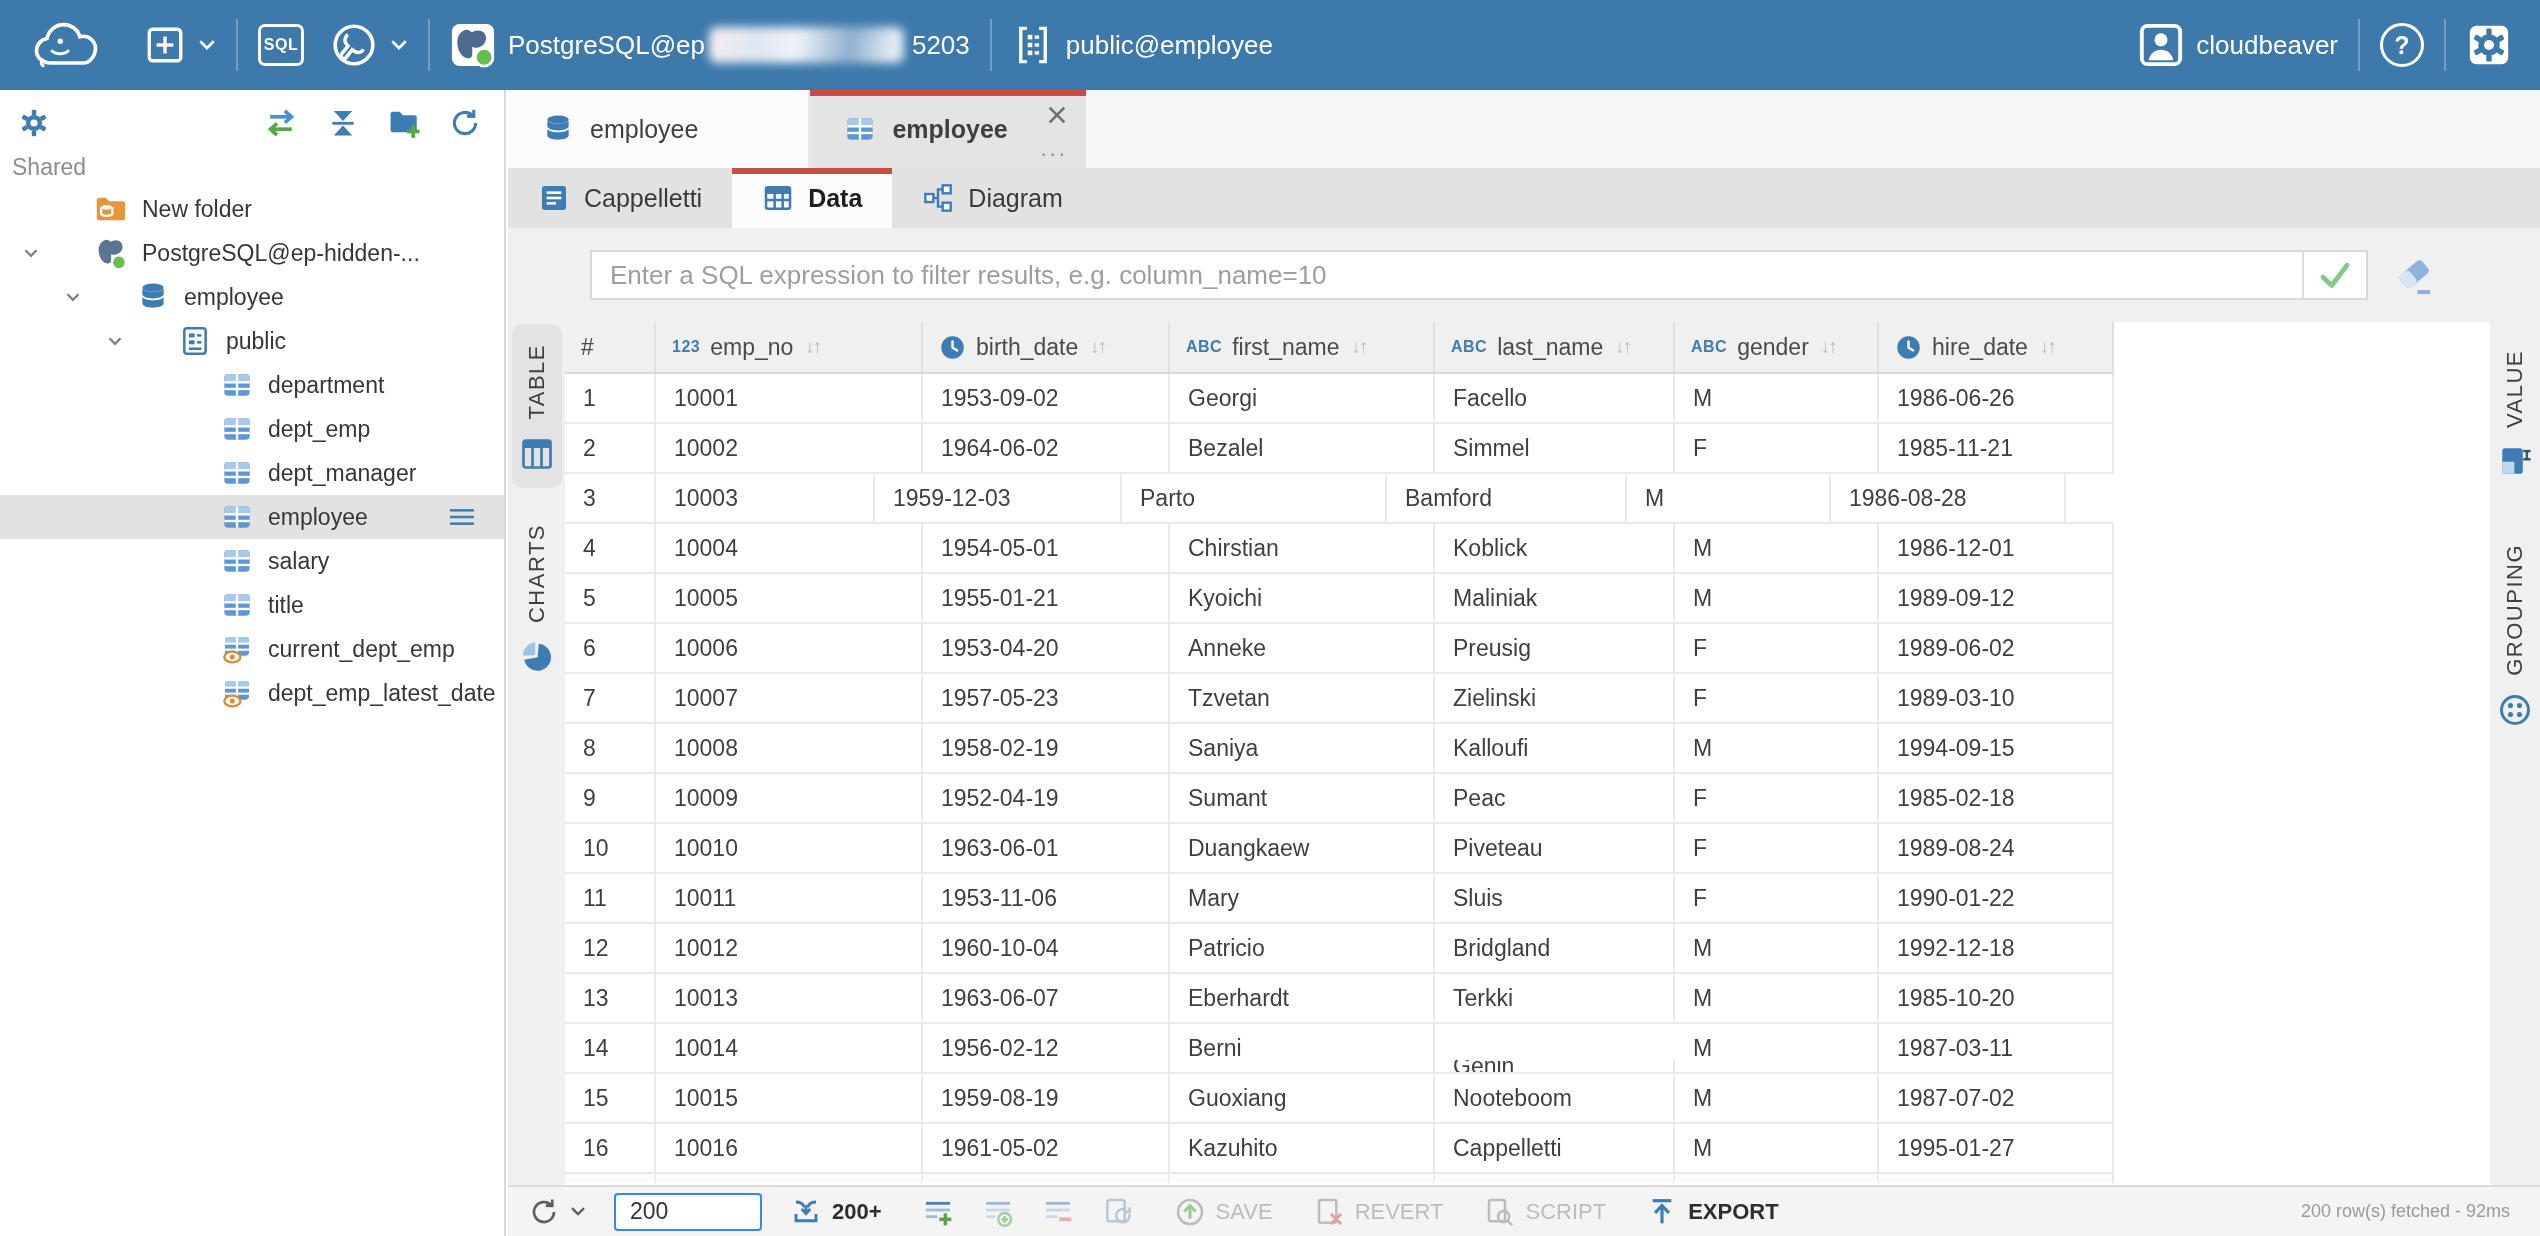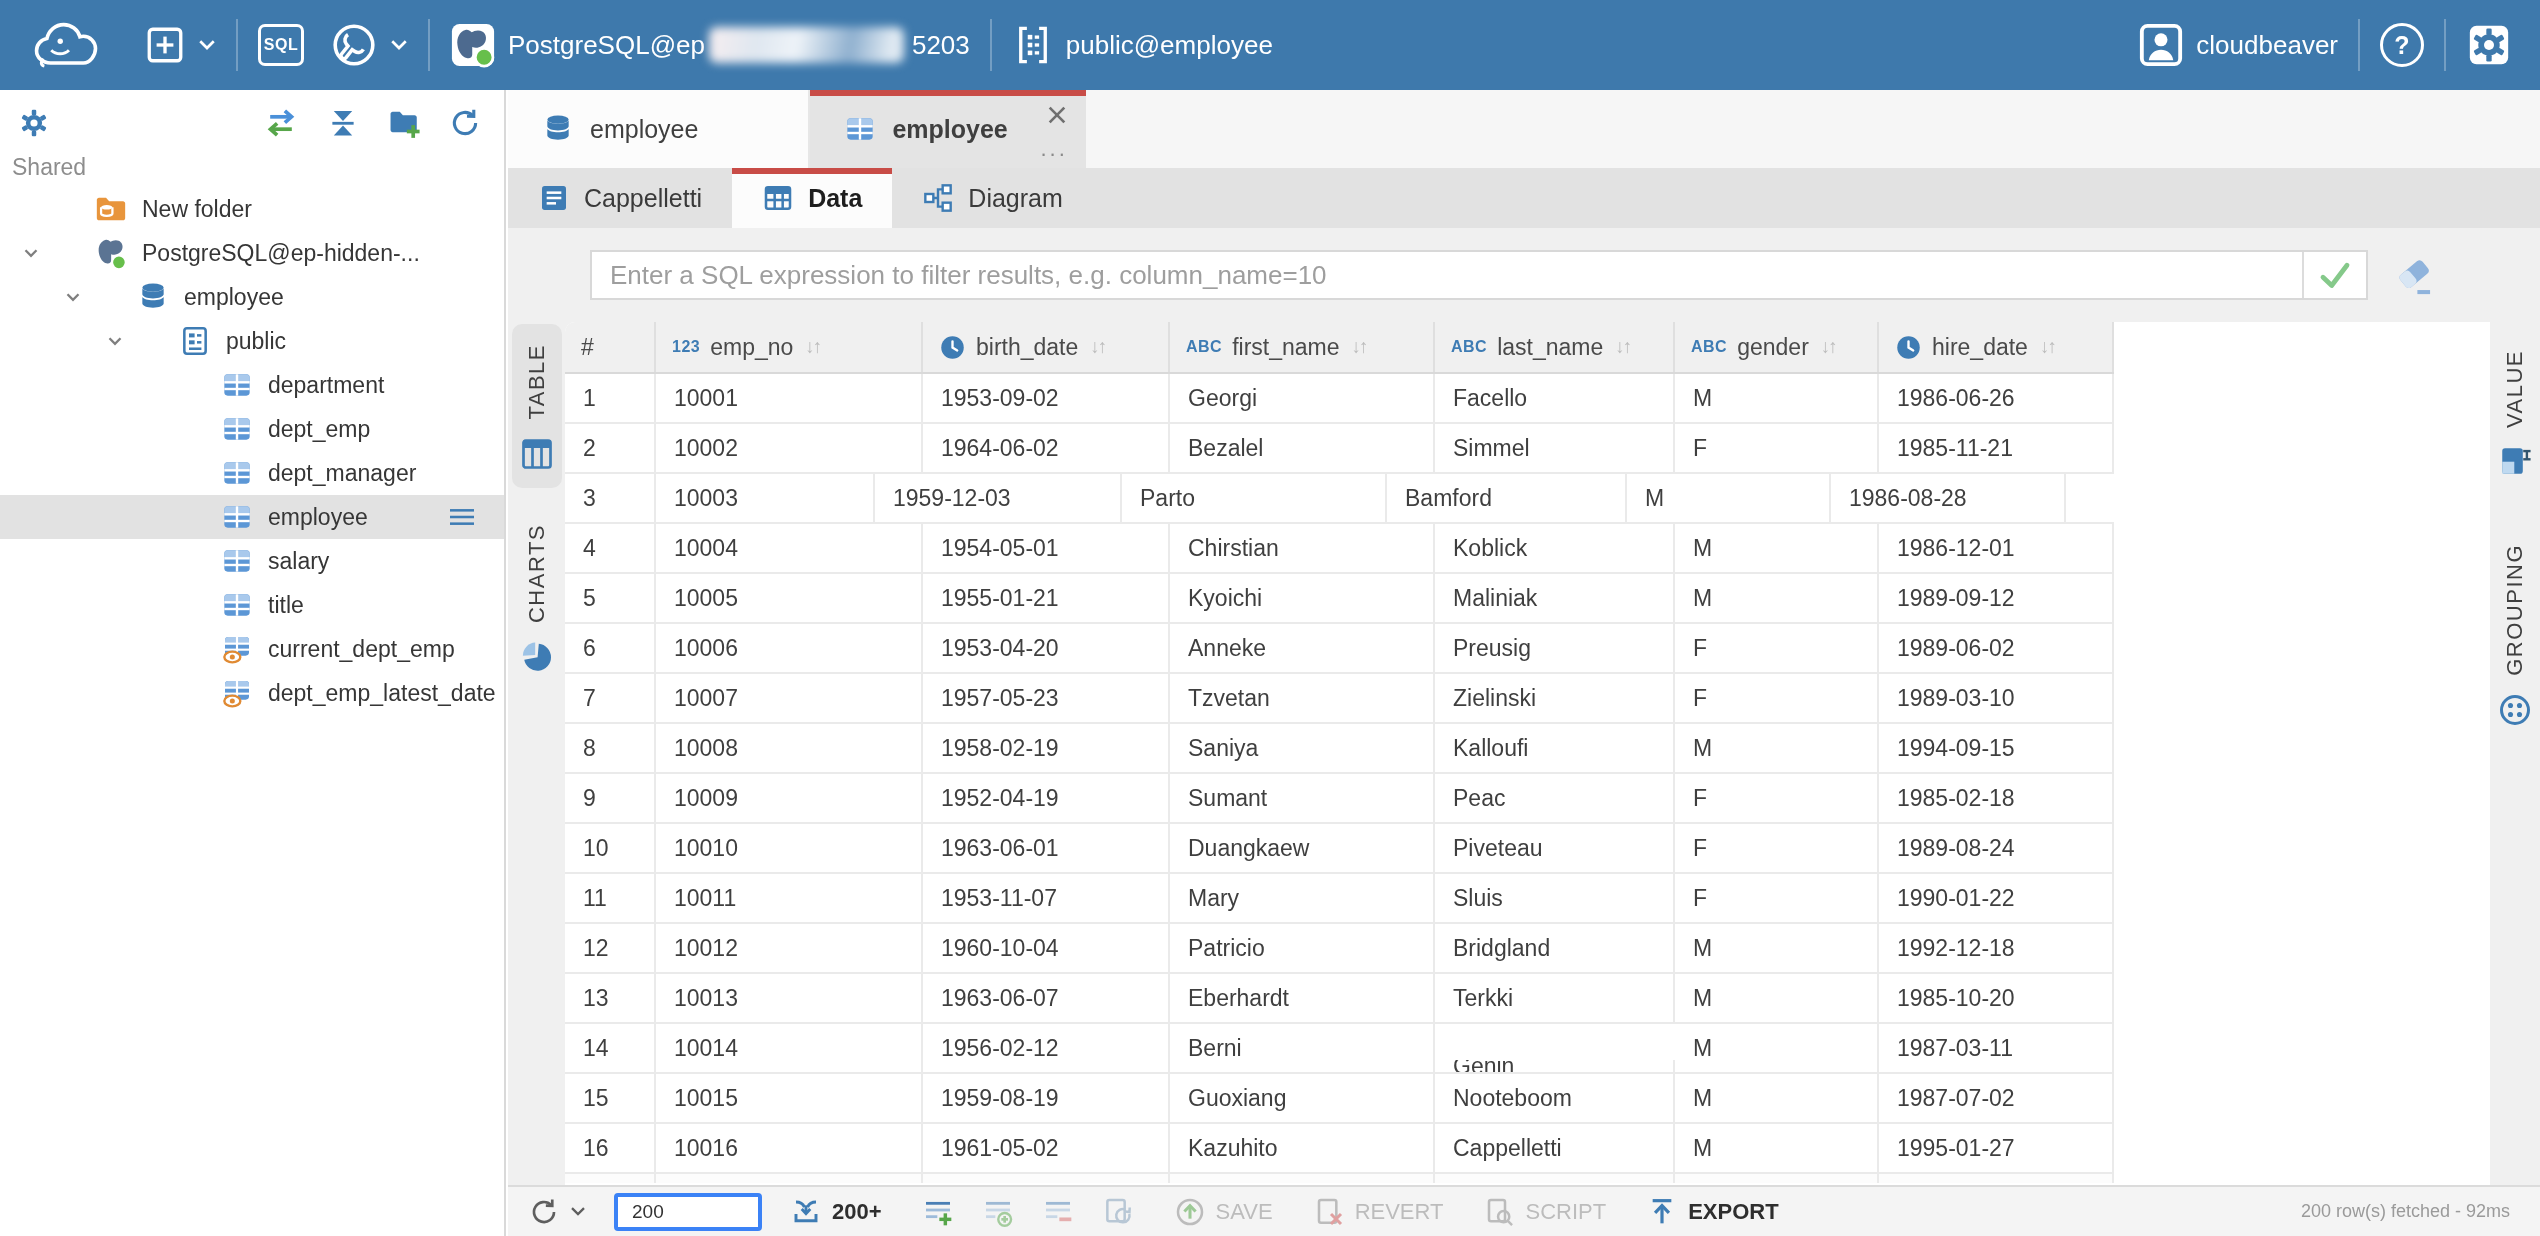--- a/index.html
+++ b/index.html
@@ -93,22 +93,22 @@
 
   
   .footer { position:absolute; left:508px; right:0; bottom:0; height:51px; background:#F4F4F4;
             border-top:2px solid #DBDBDB; display:flex; align-items:center; padding:0 30px 0 20px; }
   .fgap { width:28px; flex:none; }
   .fgap-s { width:12px; flex:none; }
   .tbtn { display:flex; align-items:center; gap:10px; font-size:22px; color:#2E2E2E; flex:none; }
   .tbtn .lbl { font-weight:bold; }
   .tbtn.disabled { opacity:.55; }
   .tbtn.disabled .lbl { color:#8F8F8F; font-weight:normal; }
-  .fetch-size { width:148px; height:38px; border:4px solid #3b82f6; border-radius:4px;
-                font-size:19px; padding:0 14px; color:#333; font-family:inherit; outline:none; background:#fff; }
+  .fetch-size { width:148px; height:38px; border:2px solid #3b82f6; border-radius:4px;
+                font-size:23px; padding:0 14px; color:#333; font-family:inherit; outline:none; background:#fff; }
   .status { margin-left:auto; font-size:18px; color:#9A9A9A; }
 </style>
 </head>
 <body>
 
 <div class="topbar">
   <div style="width:30px"></div>
   <span class="i">
       <svg width="74" height="54" viewBox="0 0 48 36" fill="none" stroke="#fff" stroke-width="2.4">
         <path d="M13 30c-5.2 0-9.3-3.6-9.3-8.2 0-4 2.9-7.4 6.9-8.1C11.7 8.5 16.3 4.4 21.8 4.4c5.1 0 9.5 3.4 10.8 8.1.7-.2 1.5-.3 2.3-.3 4.5 0 8.1 3.7 8.1 8.2S39.4 30 34.9 30z"></path>
@@ -743,21 +743,21 @@
           <div class="g-cell" style="width: 267px;">10010</div>
           <div class="g-cell" style="width: 247px;">1963-06-01</div>
           <div class="g-cell" style="width: 265px;">Duangkaew</div>
           <div class="g-cell" style="width: 240px;">Piveteau</div>
           <div class="g-cell" style="width: 204px;">F</div>
           <div class="g-cell" style="width: 235px;">1989-08-24</div>
         </div>
         <div class="grid-row">
           <div class="g-cell" style="width: 91px;">11</div>
           <div class="g-cell" style="width: 267px;">10011</div>
-          <div class="g-cell" style="width: 247px;">1953-11-07</div>
+          <div class="g-cell" style="width: 247px;">1953-11-06</div>
           <div class="g-cell" style="width: 265px;">Mary</div>
           <div class="g-cell" style="width: 240px;">Sluis</div>
           <div class="g-cell" style="width: 204px;">F</div>
           <div class="g-cell" style="width: 235px;">1990-01-22</div>
         </div>
         <div class="grid-row">
           <div class="g-cell" style="width: 91px;">12</div>
           <div class="g-cell" style="width: 267px;">10012</div>
           <div class="g-cell" style="width: 247px;">1960-10-04</div>
           <div class="g-cell" style="width: 265px;">Patricio</div>

